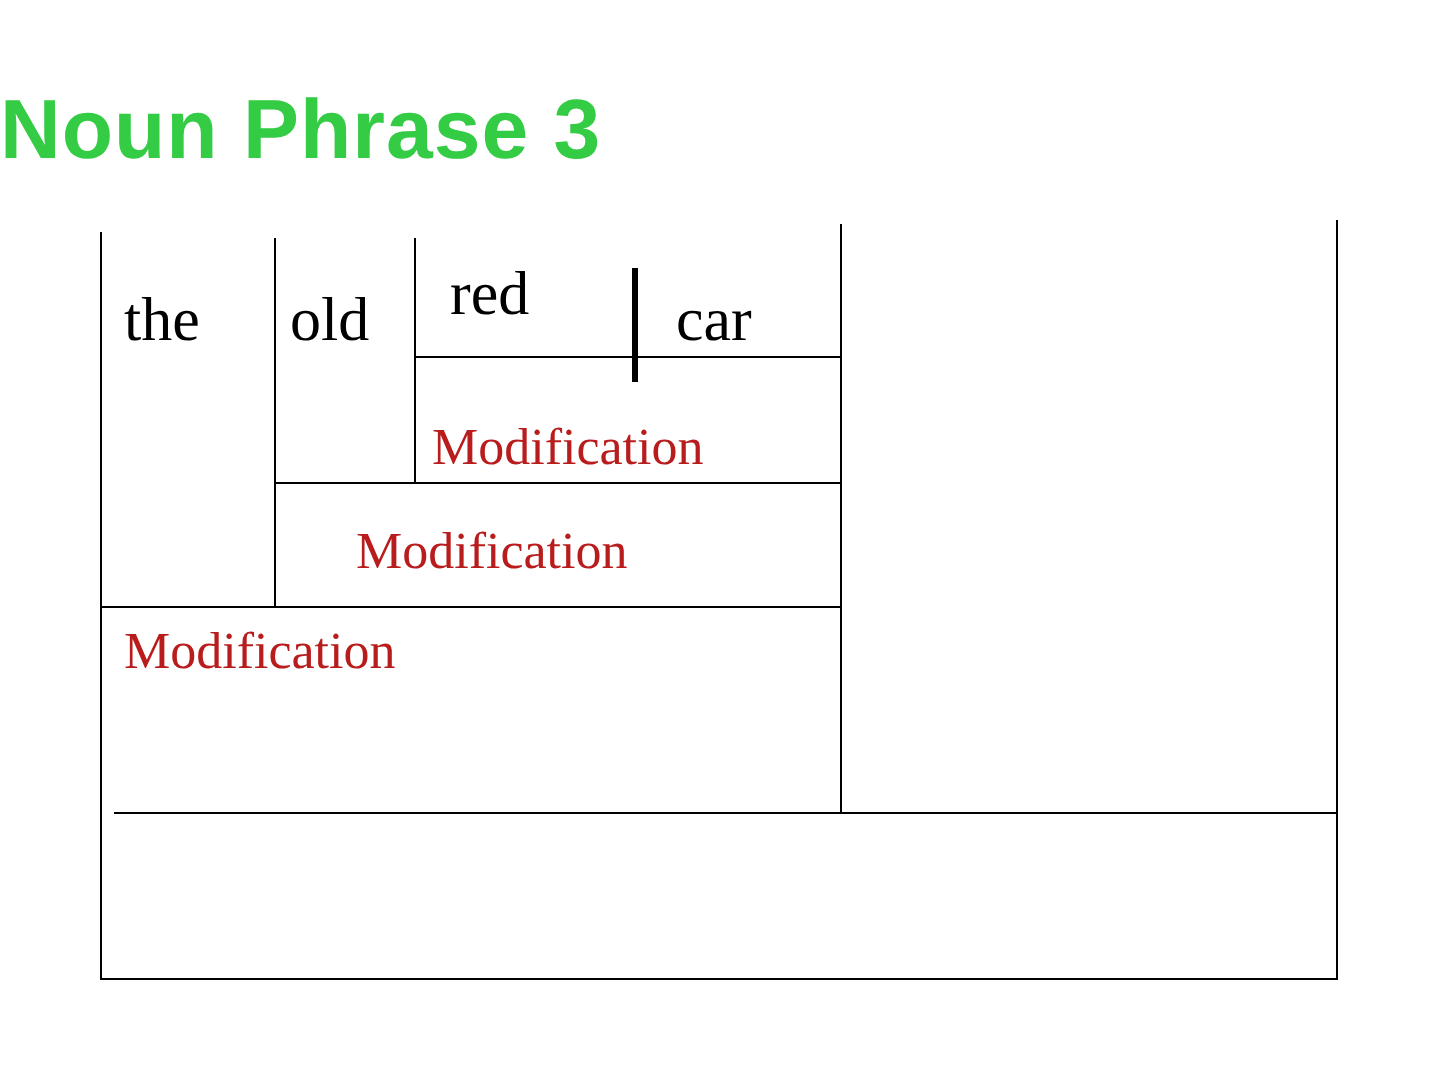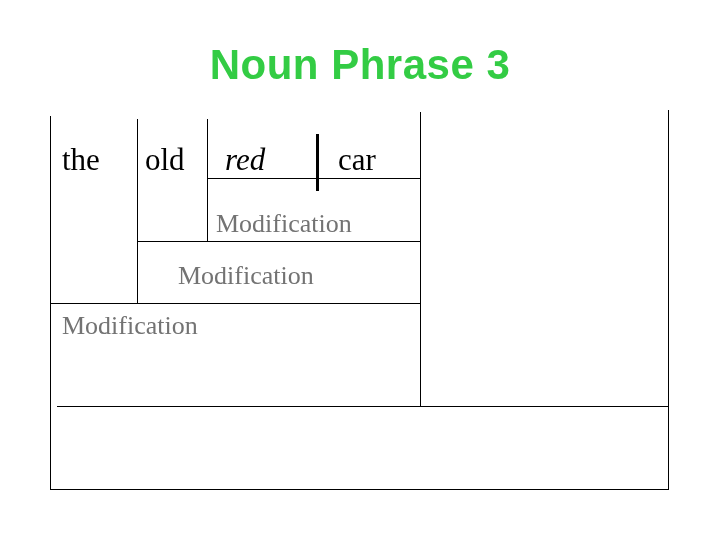--- a/index.html
+++ b/index.html
@@ -20,21 +20,21 @@
     height: 540px;
     background: #ffffff;
   }
 
   
   #slide-title {
     position: absolute;
     left: 0;
     top: 43px;
     width: 720px;
-    text-align: center;
+    text-align: left;
     font-family: "Liberation Sans", sans-serif;
     font-size: 42px;
     font-weight: bold;
     letter-spacing: 0.5px;
     color: #33cc44;
     line-height: 1.05;
     white-space: pre;
   }
 
   
@@ -62,42 +62,42 @@
     color: #000000;
     white-space: nowrap;
     line-height: 1;
   }
 
   
   .mod {
     position: absolute;
     font-family: "Liberation Serif", serif;
     font-size: 26px;
-    color: #737373;
+    color: #b91c1c;
     white-space: nowrap;
     line-height: 1;
   }
   .mod.big {
     font-size: 29px;
   }
 </style>
 </head>
 <body>
 
 <div id="slide">
 
   <div id="slide-title">Noun Phrase 3</div>
 
   <div id="diagram">
 
     <div class="word" style="left:62px; top:144px;">the</div>
 
     <div class="word" style="left:145px; top:144px;">old</div>
 
-    <div class="word" style="left:225px; top:144px;font-style:italic;">red</div>
+    <div class="word" style="left:225px; top:131px;">red</div>
 
     <div class="word" style="left:338px; top:144px;">car</div>
 
 
     <div class="mod" style="left:216px; top:211px;">Modification</div>
 
     <div class="mod" style="left:178px; top:263px;">Modification</div>
 
     <div class="mod" style="left:62px; top:313px;">Modification</div>
 

